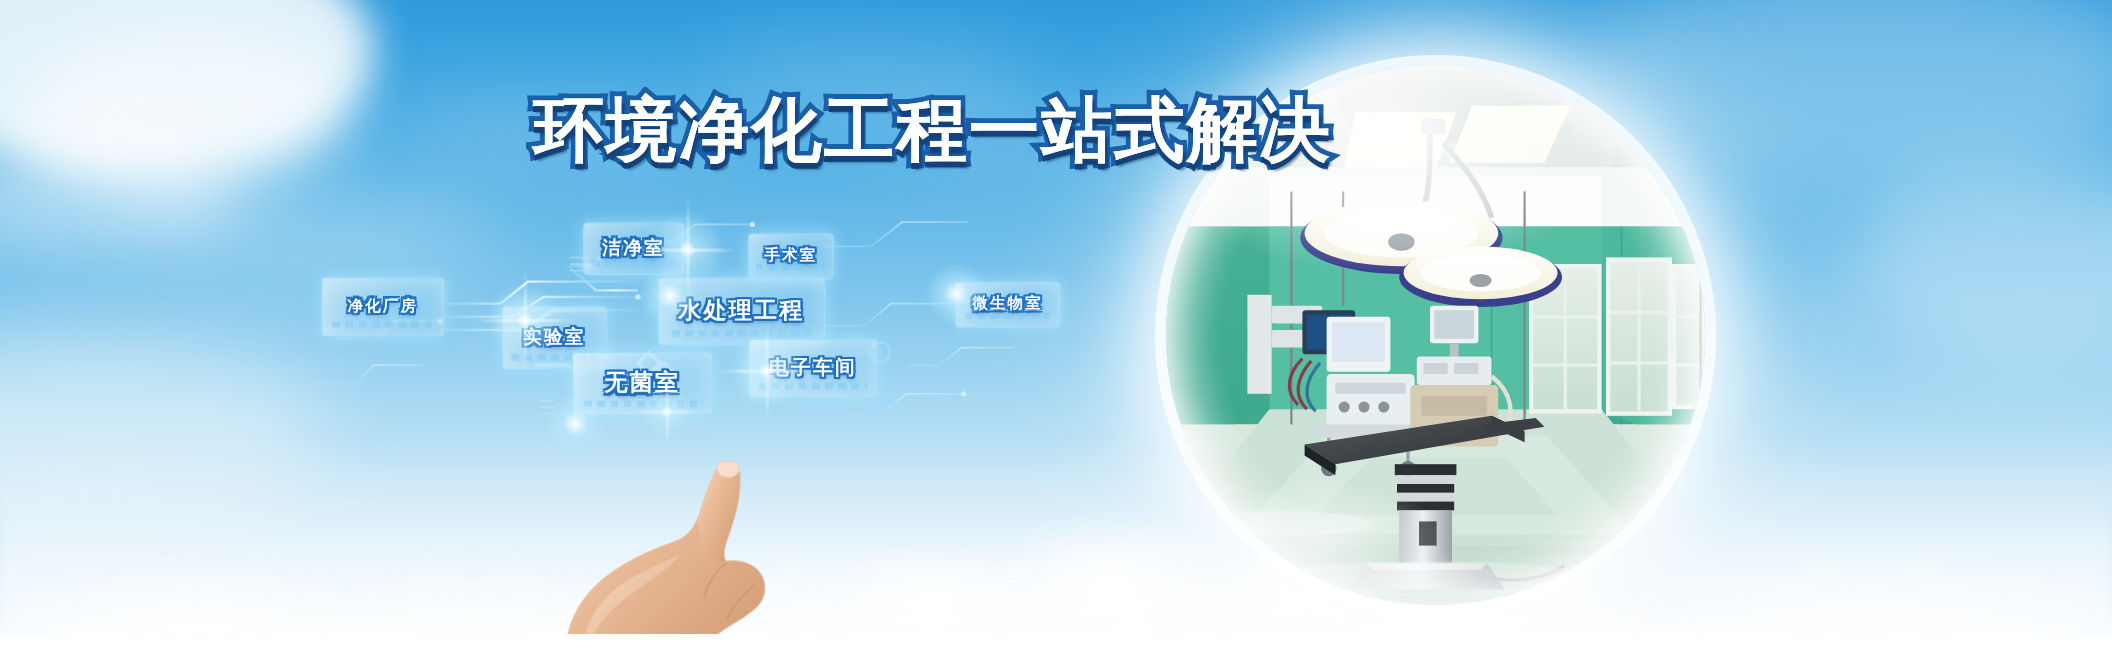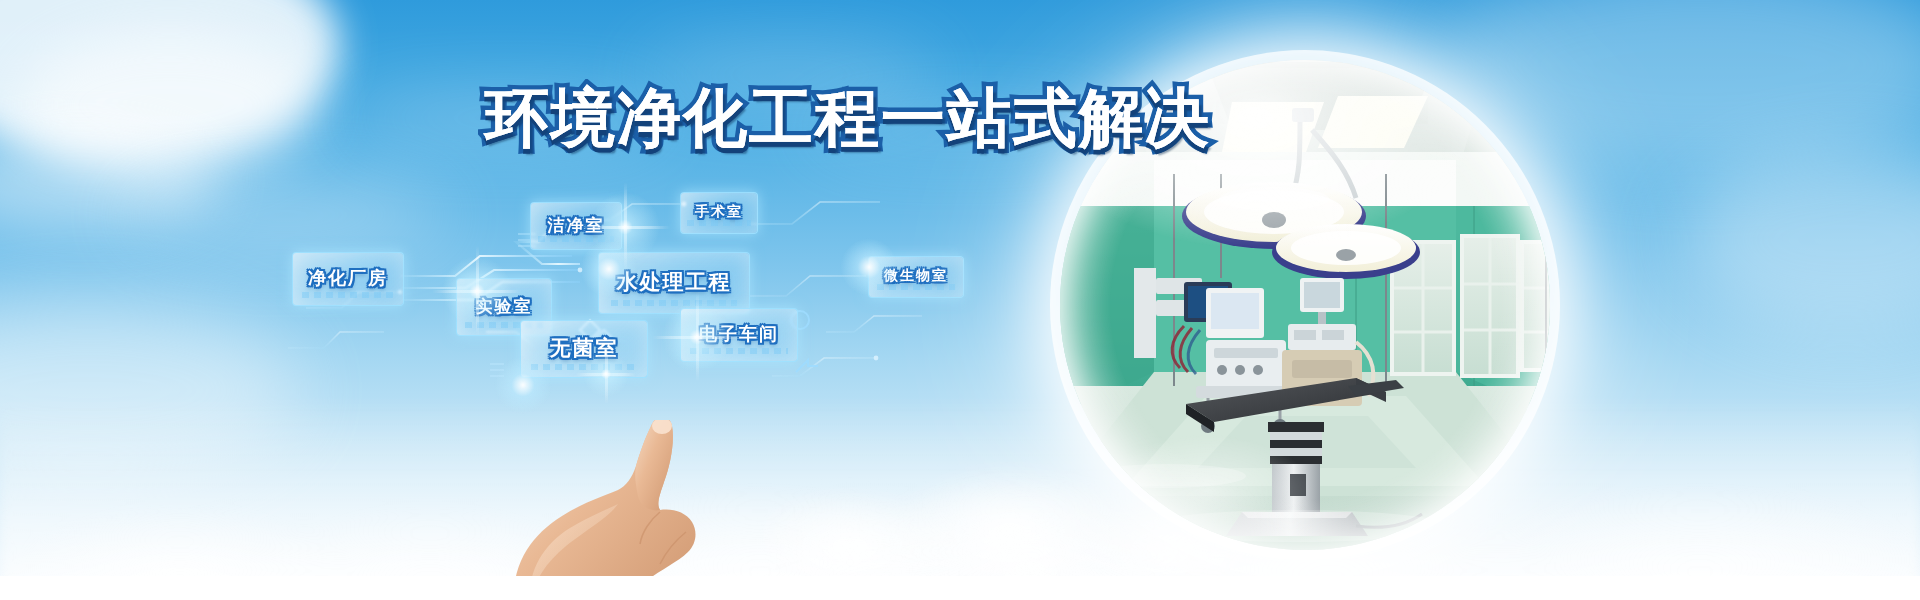--- a/index.html
+++ b/index.html
@@ -211,32 +211,32 @@
         <path d="M316 158 l8 -8 l8 8 l-8 8 z"></path>
       </g>
 
       <g fill="none" stroke="#9fdcff" stroke-width="2" opacity=".9">
         <path d="M516 192 l12 -12 l0 6 l10 0"></path>
         <circle cx="520" cy="140" r="9"></circle>
       </g>
     </svg>
 
     <div class="node" style="left:12px;  top:72px;  width:112px; height:54px;">
-      <div class="node-label" style="font-size:18px;">净化厂房</div>
+      <div class="node-label" style="font-size:14px;">净化厂房</div>
     </div>
 
     <div class="node" style="left:176px; top:98px;  width:96px;  height:58px;">
       <div class="node-label" style="font-size:17px;">实验室</div>
     </div>
 
     <div class="node" style="left:250px; top:22px;  width:92px;  height:48px;">
       <div class="node-label" style="font-size:17px;">洁净室</div>
     </div>
 
-    <div class="node" style="left:400px; top:12px;  width:78px;  height:42px;">
+    <div class="node" style="left:400px; top:32px;  width:78px;  height:42px;">
       <div class="node-label" style="font-size:14px;">手术室</div>
     </div>
 
     <div class="node" style="left:318px; top:72px;  width:152px; height:62px;">
       <div class="node-label" style="font-size:21px;">水处理工程</div>
     </div>
 
     <div class="node" style="left:588px; top:76px;  width:96px;  height:42px;">
       <div class="node-label" style="font-size:14px;">微生物室</div>
     </div>

